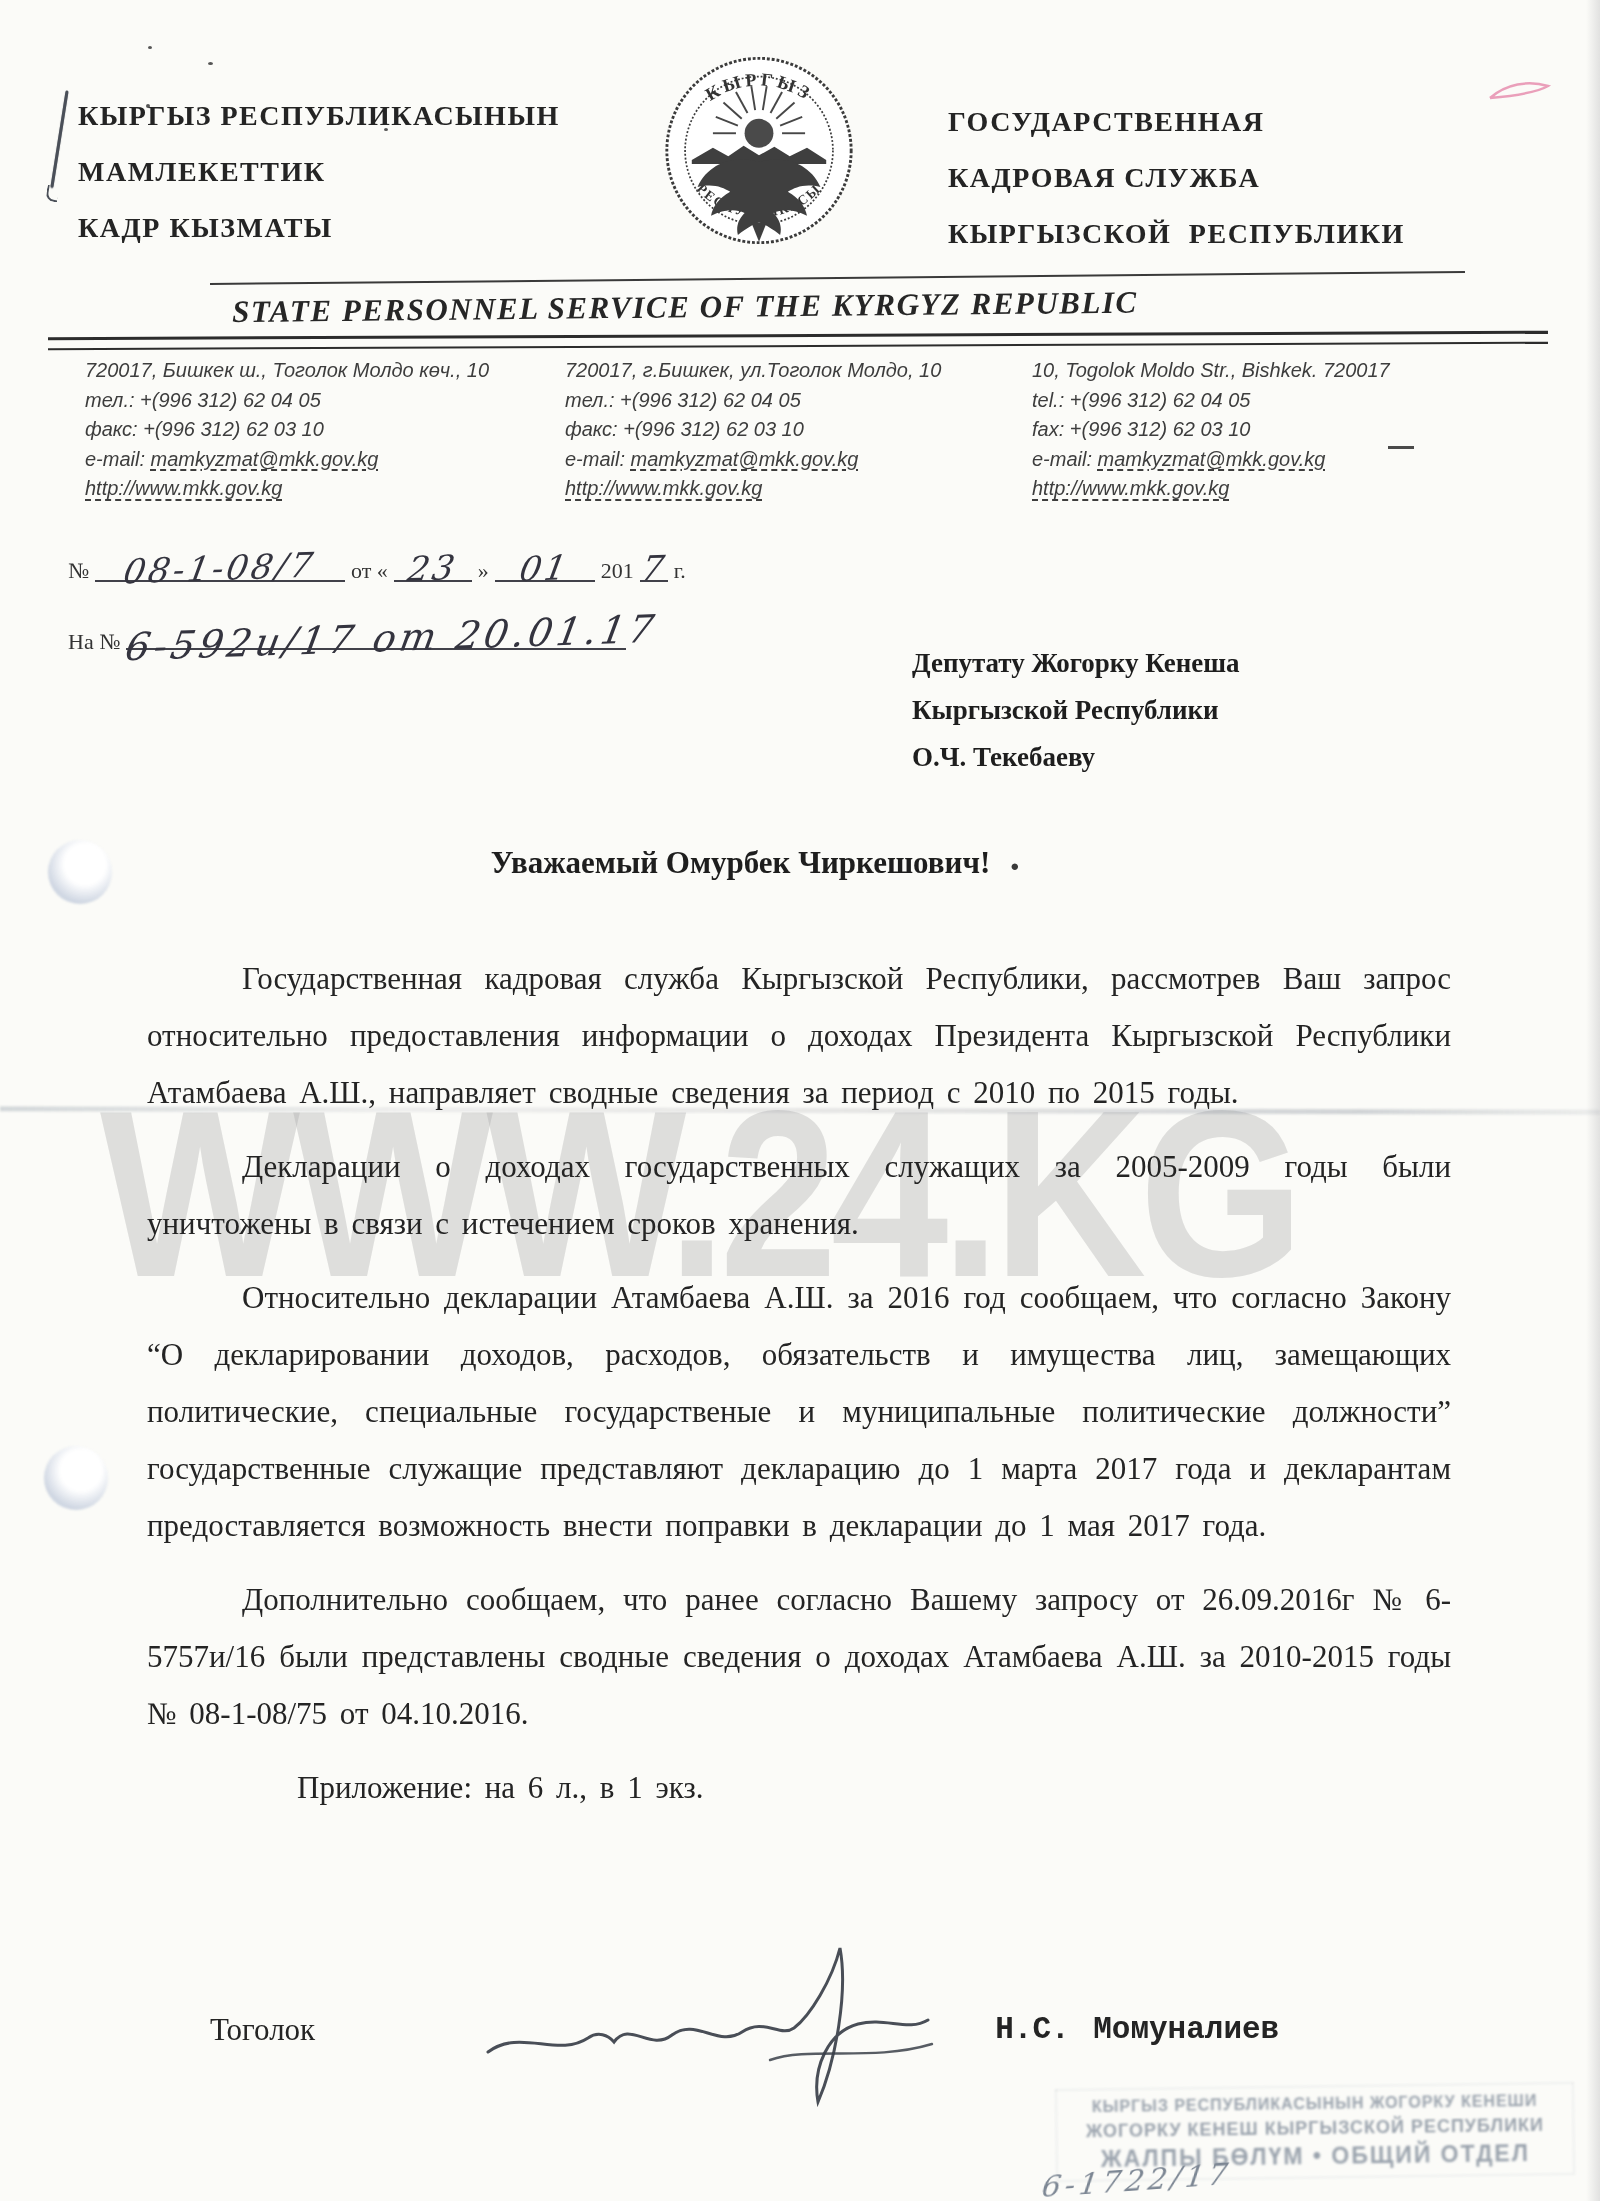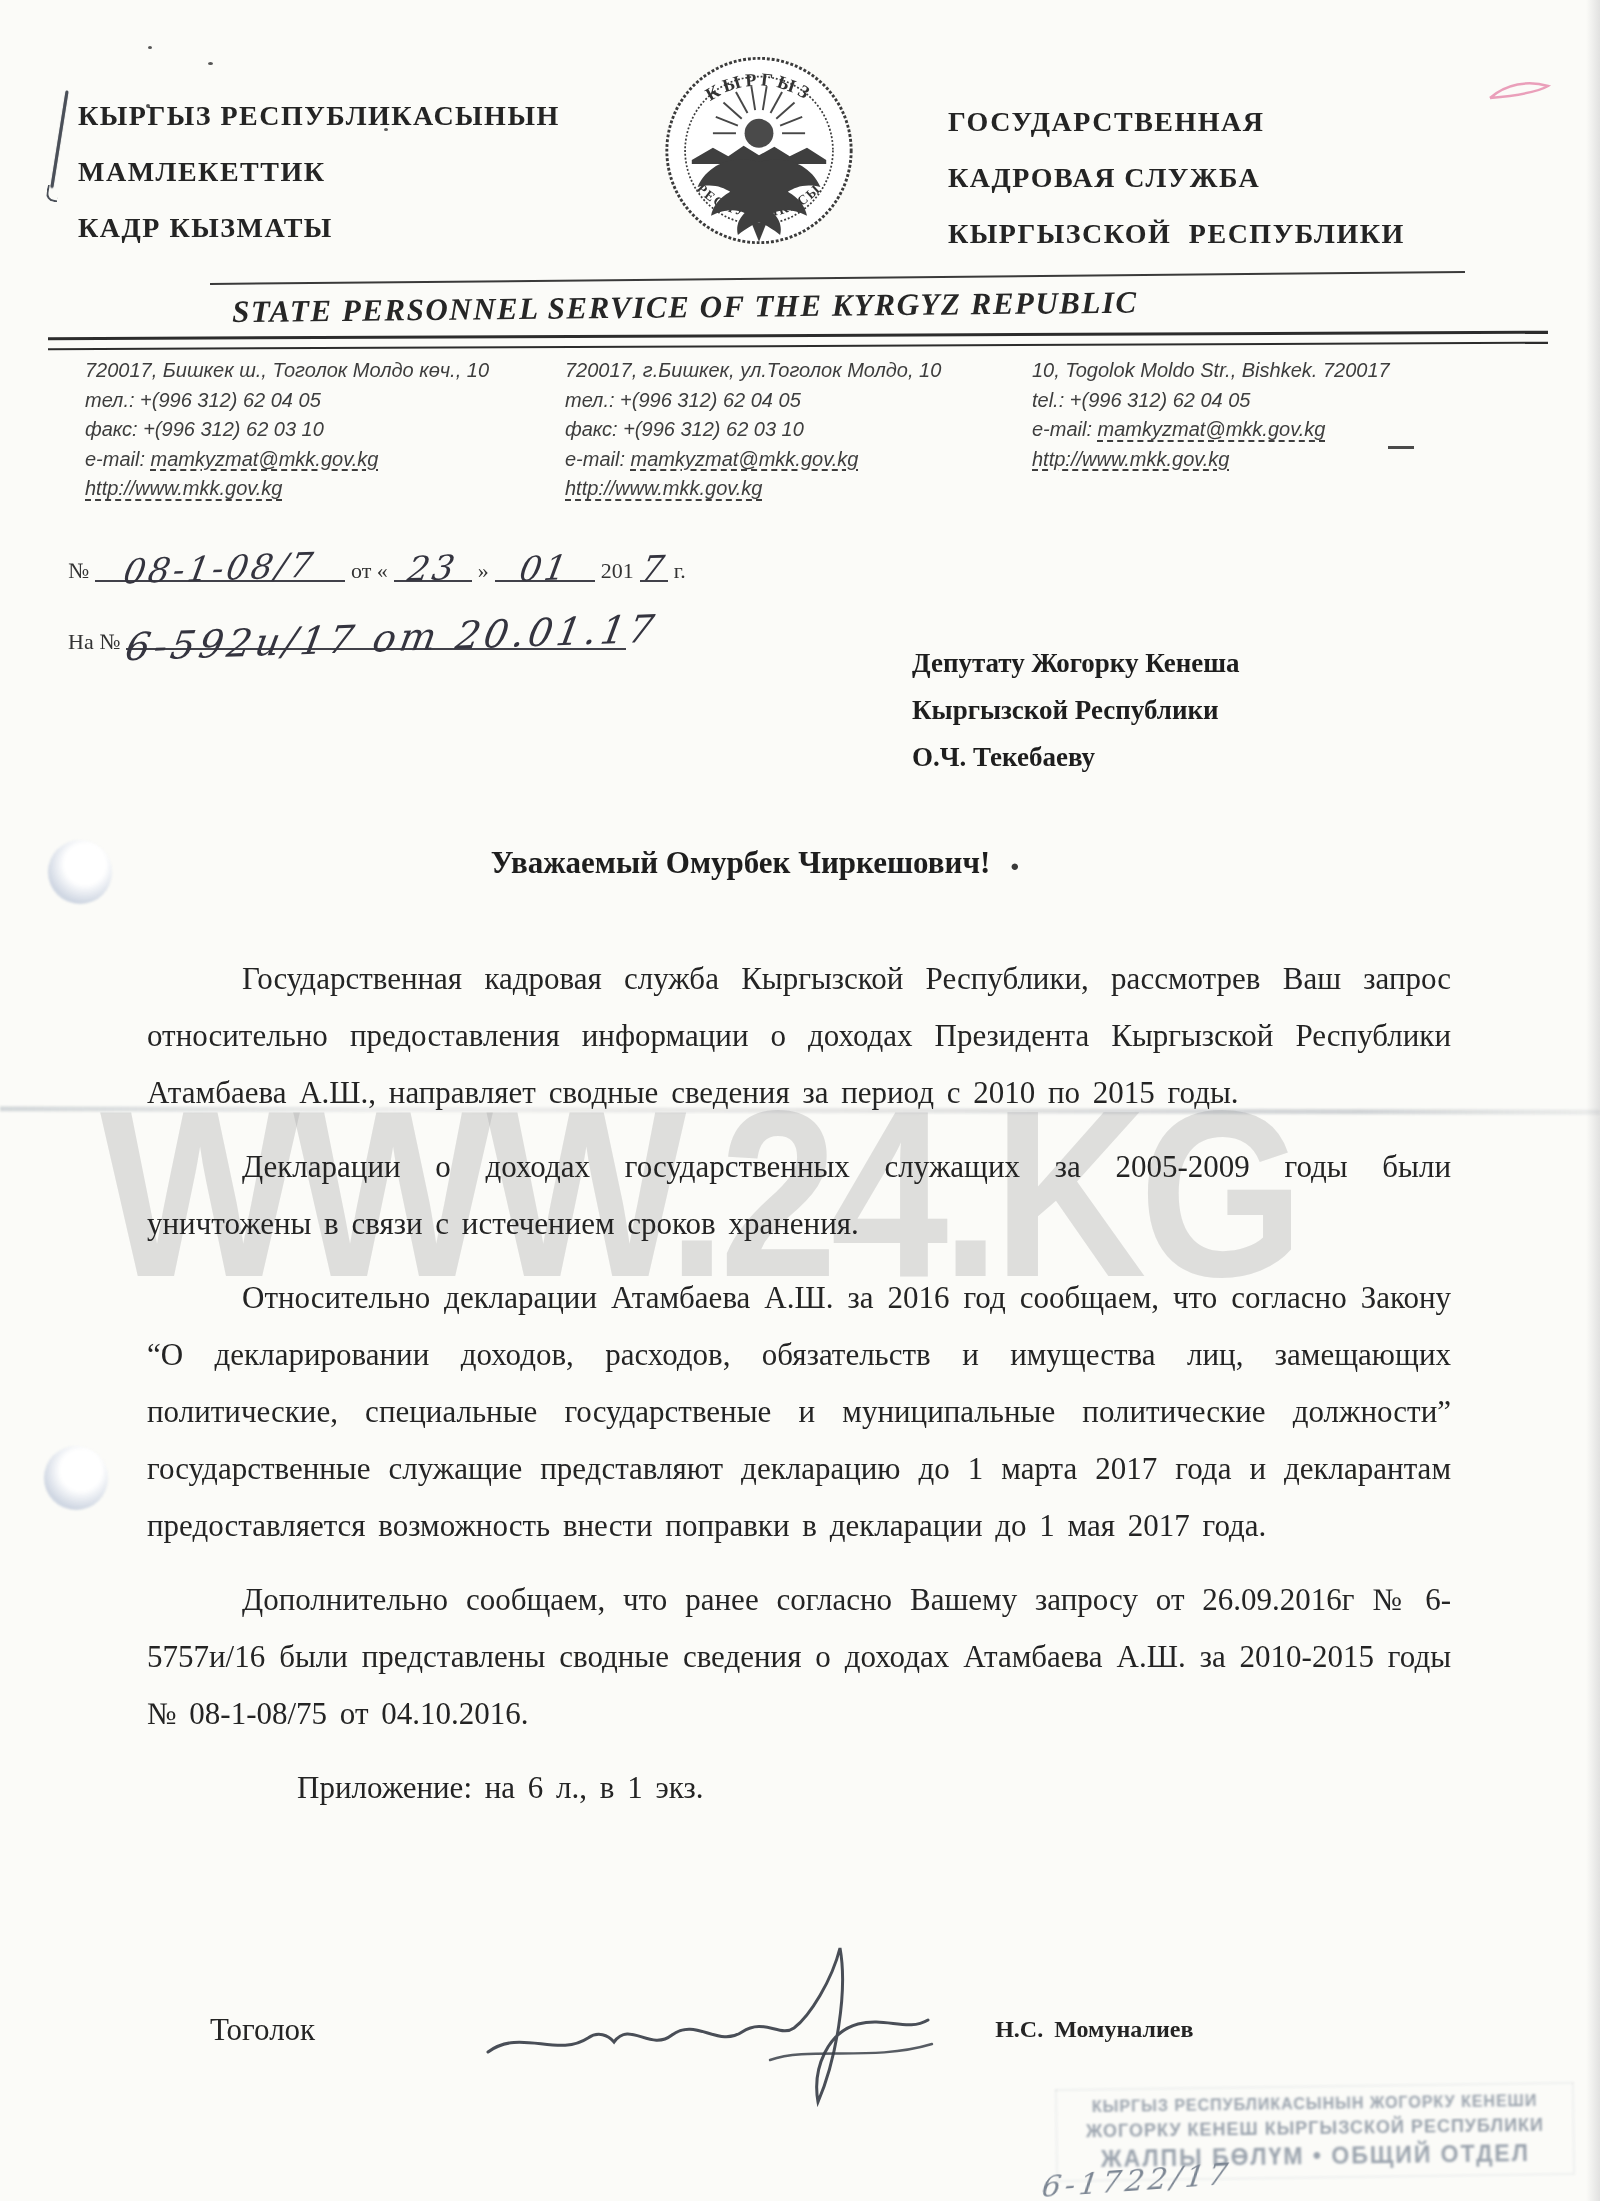--- a/index.html
+++ b/index.html
@@ -42,21 +42,21 @@
   .salutation .mark{font-size:15px;vertical-align:2px;margin-left:20px;color:#3a3a3a;}
   
   .body-block{position:absolute;left:130px;top:933px;width:1338px;z-index:2;
               font-size:31px;line-height:57px;text-align:justify;word-spacing:5px;color:#242424;}
   .body-block p{margin:17px;text-indent:95px;}
   .attachment{margin-top:46px;padding-left:55px;text-indent:0;text-align:left;}
   .closing-regards{margin-top:64px;padding-left:80px;text-align:left;}
   .sign-row{margin-top:72px;padding-left:80px;display:flex;align-items:flex-end;text-align:left;}
   .director{font-size:31px;}
   .signature{width:460px;height:170px;margin:0 55px 0 165px;position:relative;top:52px;}
-  .signer{font-weight:bold;font-size:24px;white-space:nowrap;}
+  .signer{font-weight:bold;font-size:31px;white-space:nowrap;font-family:Liberation Mono, monospace;}
   
   .stamp{position:absolute;left:1056px;top:2086px;width:508px;z-index:3;padding:6px 4px;
          transform:rotate(-0.8deg);text-align:center;color:#8d97a3;
          font-family:"Liberation Sans",sans-serif;font-weight:bold;
          filter:blur(1.1px);opacity:.88;border:1px dotted rgba(135,145,158,.45);}
   .stamp .s1{font-size:16px;letter-spacing:1px;line-height:22px;}
   .stamp .s2{font-size:18px;letter-spacing:1px;line-height:26px;}
   .stamp .s3{font-size:23px;letter-spacing:2px;line-height:30px;}
   .stamp-hand{position:absolute;left:1042px;top:2162px;z-index:3;font-family:"DejaVu Serif",serif;font-style:italic;
               font-size:30px;color:#7d8794;letter-spacing:4px;transform:rotate(-4deg) skewX(-12deg);filter:blur(.5px);}
@@ -157,20 +157,21 @@
 <div class="contact c2">
   <div>720017, г.Бишкек, ул.Тоголок Молдо, 10</div>
   <div>тел.: +(996 312) 62 04 05</div>
   <div>факс: +(996 312) 62 03 10</div>
   <div><span>e-mail: </span><span class="link">mamkyzmat@mkk.gov.kg</span></div>
   <div><span class="link">http://www.mkk.gov.kg</span></div>
 </div>
 <div class="contact c3">
   <div>10, Togolok Moldo Str., Bishkek. 720017</div>
   <div>tel.: +(996 312) 62 04 05</div>
+  <div>fax: +(996 312) 62 03 10</div>
   <div><span>e-mail: </span><span class="link">mamkyzmat@mkk.gov.kg</span></div>
   <div><span class="link">http://www.mkk.gov.kg</span></div>
 </div>
 
 <div class="refline ref1">
   <span class="ref-label">№</span><span class="slot" style="width:250px;"><span class="hand">08-1-08/7</span></span><span class="ref-label">от «</span><span class="slot" style="width:78px;"><span class="hand">23</span></span><span class="ref-label">»</span><span class="slot" style="width:100px;"><span class="hand">01</span></span><span class="ref-label">201</span><span class="slot" style="width:28px;"><span class="hand">7</span></span><span class="ref-label">г.</span>
 </div>
 <div class="refline ref2">
   <span class="ref-label">На №</span><span class="slot" style="width:500px;"><span class="hand">6-592и/17 от 20.01.17</span></span>
 </div>

